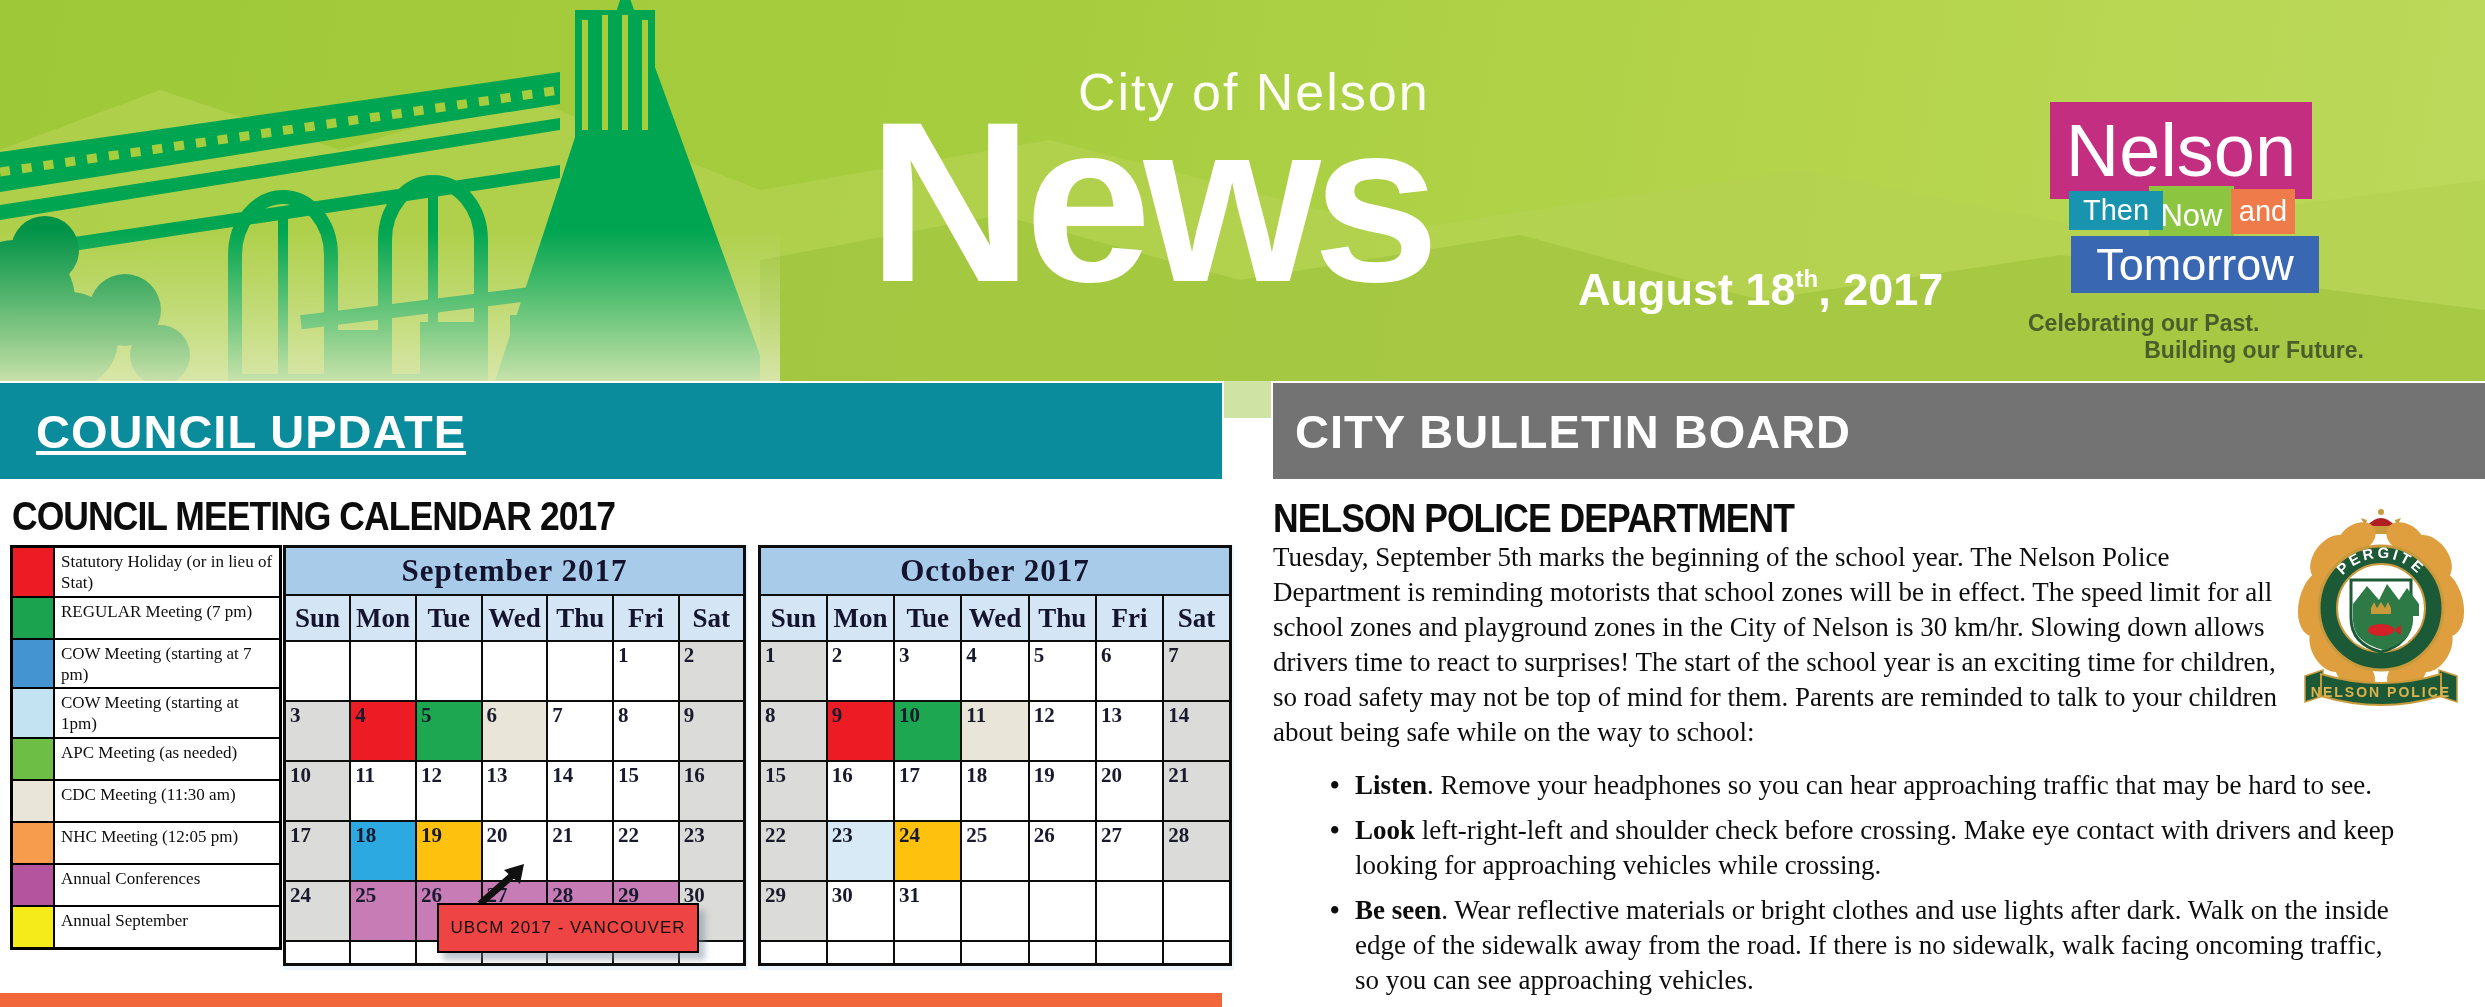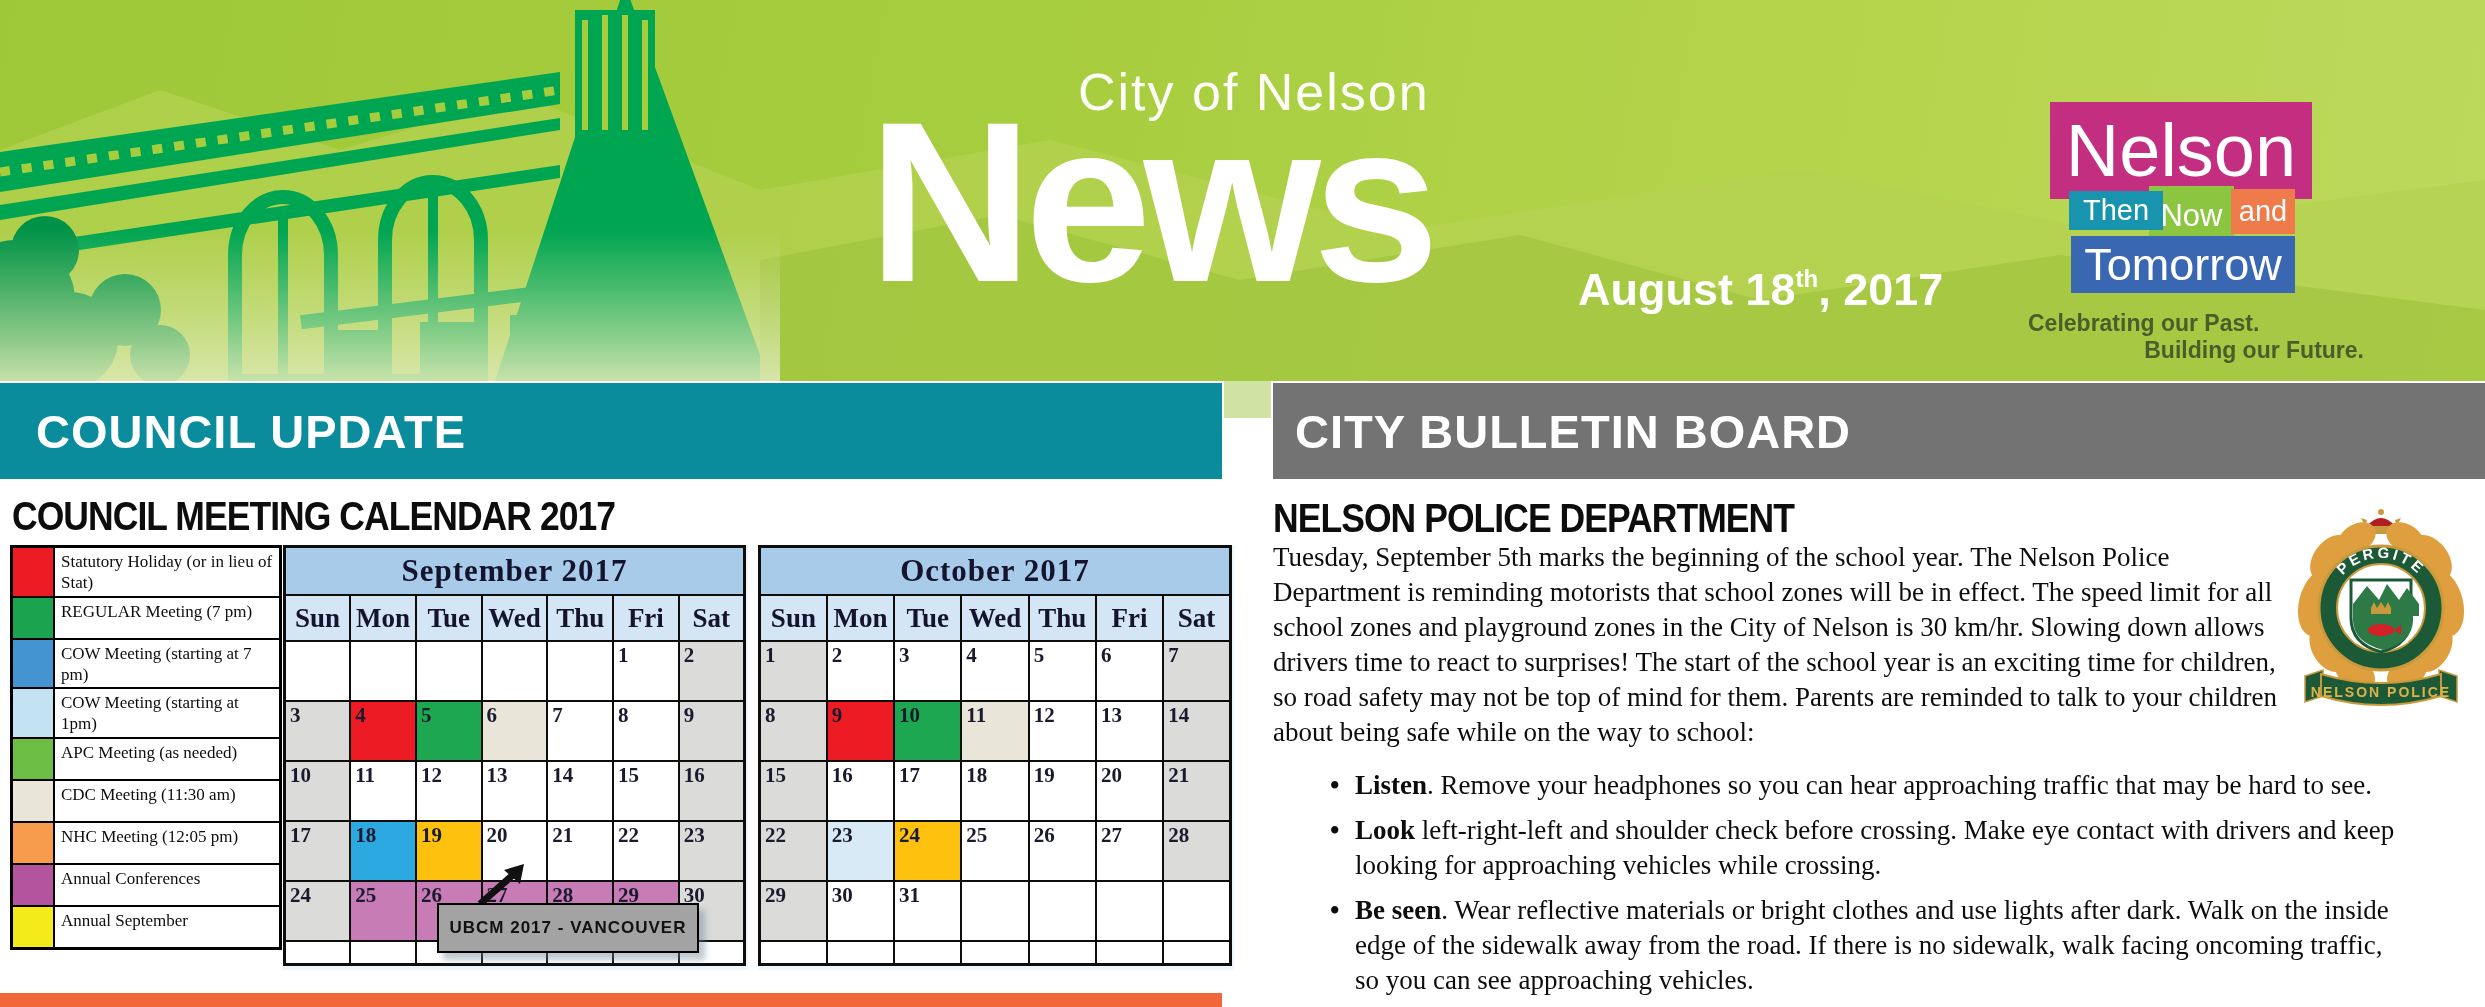--- a/index.html
+++ b/index.html
@@ -18,29 +18,29 @@
     font-weight:bold;font-size:45px;color:#ffffff;}
   .date-line sup{font-size:24px;vertical-align:18px;}
 
   
   .logo{position:absolute;left:2045px;top:95px;width:330px;height:290px;font-family:"Liberation Sans",sans-serif;}
   .lblock{position:absolute;display:flex;align-items:center;justify-content:center;color:#fff;}
   .lb-nelson{left:5px;top:7px;width:262px;height:97px;font-size:74px;}
   .lb-now{left:104px;top:91px;width:85px;height:59px;font-size:31px;}
   .lb-then{left:24px;top:96px;width:94px;height:39px;font-size:29px;}
   .lb-and{left:186px;top:94px;width:64px;height:45px;font-size:29px;}
-  .lb-tomorrow{left:26px;top:141px;width:224px;height:57px;font-size:45px;}
+  .lb-tomorrow{left:26px;top:141px;width:248px;height:57px;font-size:45px;}
   .tagline{position:absolute;left:2028px;top:310px;width:336px;font-family:"Liberation Sans",sans-serif;
     font-weight:bold;font-size:23px;line-height:27px;color:#4a5e2b;}
   .tagline .t2{text-align:right;}
 
   
   .bar{position:absolute;top:383px;height:96px;display:flex;align-items:center;
     font-family:"Liberation Sans",sans-serif;font-weight:bold;font-size:47px;color:#ffffff;letter-spacing:1px;}
-  .bar-left{left:0;width:1222px;padding-left:36px;box-sizing:border-box;}
+  .bar-left{left:0;width:1222px;padding-left:36px;box-sizing:border-box;text-decoration:underline;}
   .bar-right{left:1273px;width:1212px;padding-left:22px;box-sizing:border-box;}
   .gap-chip{position:absolute;left:1224px;top:381px;width:47px;height:37px;background:#cfe3a5;}
 
   .section-h{position:absolute;font-family:"Liberation Sans",sans-serif;font-weight:bold;
     font-size:37px;color:#0d0d0d;transform:scale(.96,1.08);transform-origin:left top;letter-spacing:-1px;}
   .h-left{left:12px;top:494px;}
   .h-right{left:1273px;top:496px;}
 
   
   .legend{position:absolute;left:10px;top:545px;width:266px;border:3px solid #000;background:#fff;}
@@ -56,24 +56,24 @@
   table.cal{border-collapse:collapse;table-layout:fixed;width:100%;background:#fff;border:3px solid #0d0d0d;}
   table.cal th,table.cal td{border:2px solid #0d0d0d;}
   .cal-title{height:44px;background:#a9cbea;font-family:"Liberation Serif",serif;
     font-weight:bold;font-size:31px;color:#14142e;letter-spacing:1px;}
   .cal-day{height:42px;background:#d4e5f6;font-weight:bold;font-size:27px;color:#14142e;}
   table.cal td{height:57px;vertical-align:top;text-align:left;padding:1px 0 0 4px;
     font-weight:bold;font-size:21px;color:#1a1a2e;}
   table.cal tr.last td{height:20px;}
 
   
-  .callout{position:absolute;left:437px;top:903px;width:258px;height:46px;background:#a3a3a3;
+  .callout{position:absolute;left:437px;top:903px;width:258px;height:46px;background:#ef4444;
     border:2px solid #000;box-shadow:6px 7px 6px rgba(110,130,150,.45);
     display:flex;align-items:center;justify-content:center;
-    font-family:"Liberation Sans",sans-serif;font-weight:bold;font-size:17px;color:#111;letter-spacing:1px;}
+    font-family:"Liberation Sans",sans-serif;font-weight:normal;font-size:17px;color:#111;letter-spacing:1px;}
   .callout-arrow{position:absolute;left:468px;top:858px;}
 
   .orange-bar{position:absolute;left:0;top:993px;width:1222px;height:14px;}
 
   
   .article{position:absolute;left:1273px;top:540px;width:1012px;font-size:27px;line-height:35px;color:#0d0d0d;}
   .bullets{position:absolute;left:1330px;top:768px;width:1068px;margin:0;padding:0;list-style:none;}
   .bullets li{position:relative;padding-left:25px;margin-bottom:10px;font-size:27px;line-height:35px;color:#0d0d0d;}
   .bullets li::before{content:"•";position:absolute;left:0;top:0;font-weight:bold;}
   .crest{position:absolute;left:2295px;top:508px;width:172px;height:208px;}

